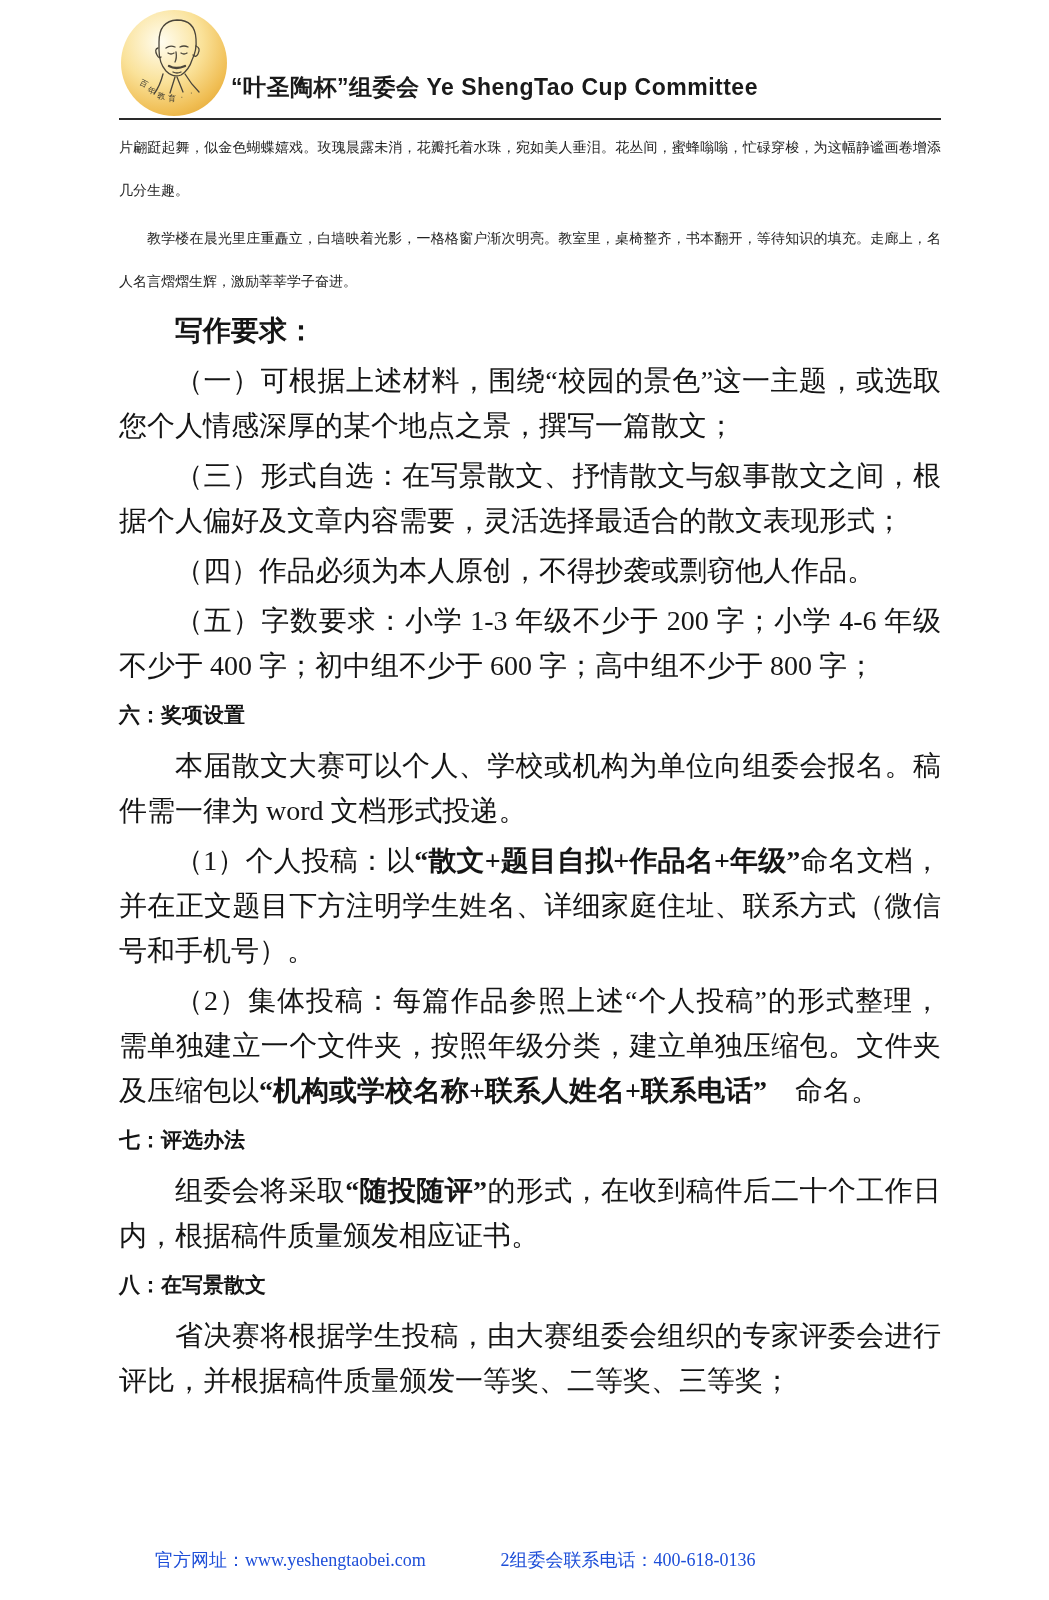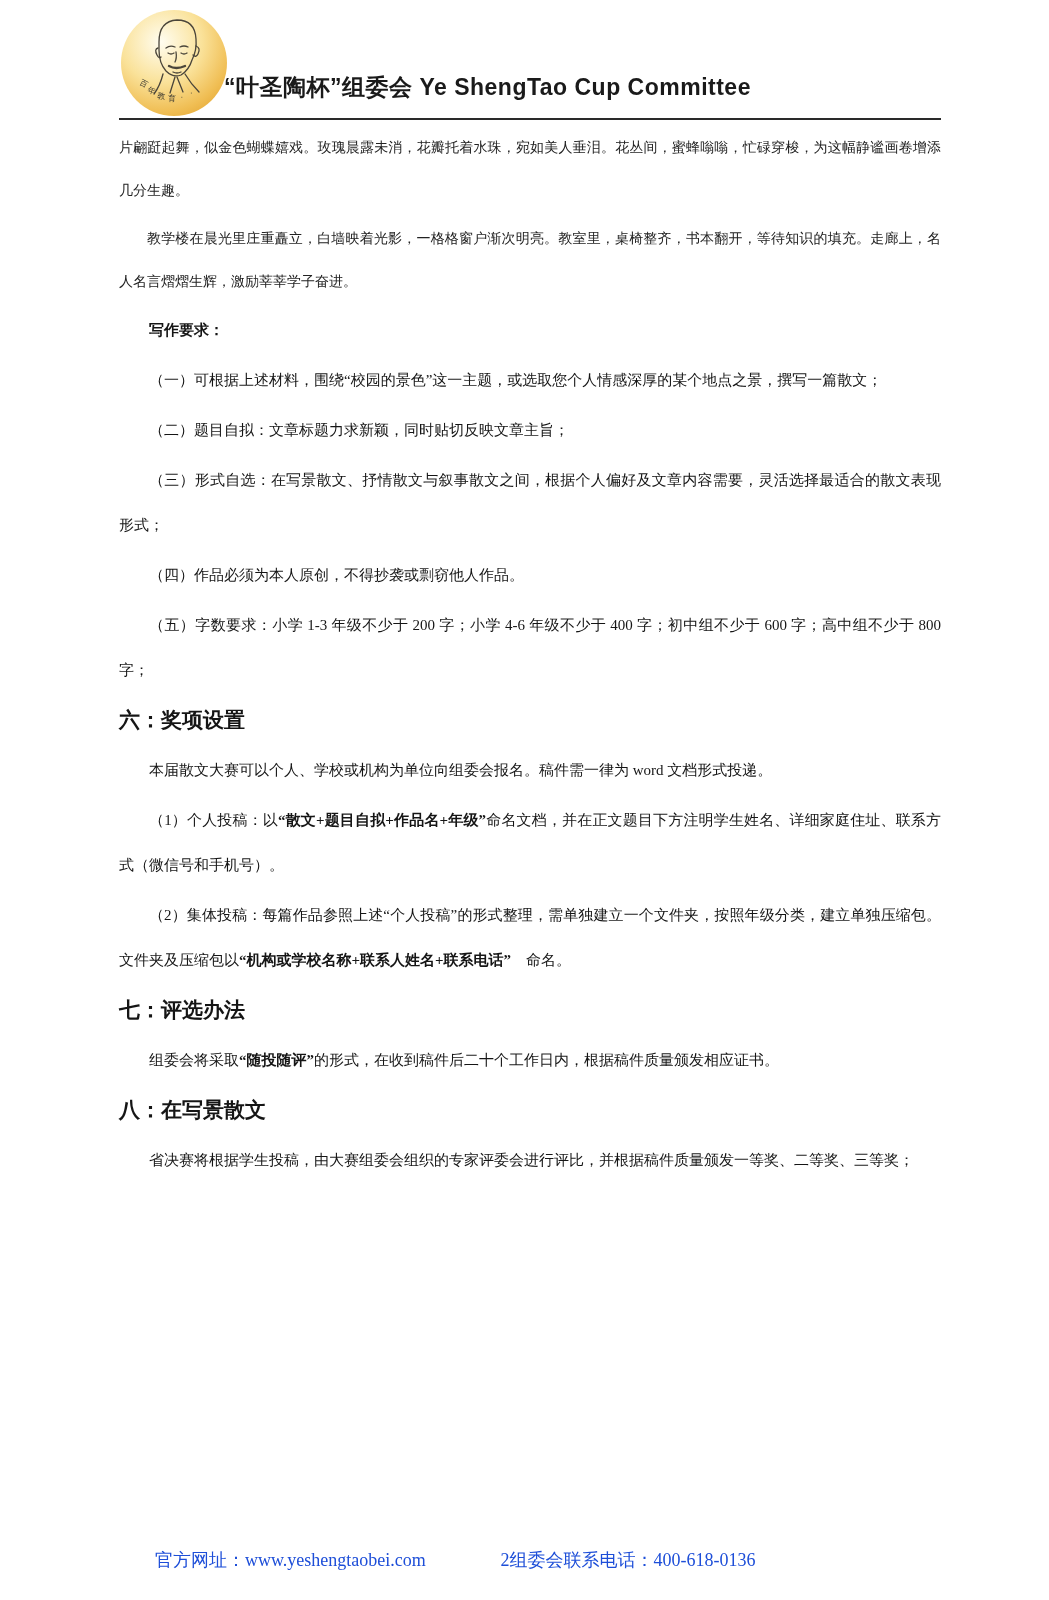--- a/index.html
+++ b/index.html
@@ -10,38 +10,38 @@
     margin:0 auto;
     background:#ffffff;
     color:#151515;
     font-family:"Liberation Serif","DejaVu Serif",serif;
     overflow:hidden;
   }
   
   .header { position:absolute; top:0; left:119px; width:822px; height:119px; }
   .logo-wrap { position:absolute; top:8px; left:0; width:110px; height:110px; }
   .header-title {
-    position:absolute; left:105px; bottom:16px;
+    position:absolute; left:112px; bottom:16px;
     font-family:"Liberation Sans","DejaVu Sans",sans-serif;
     font-weight:bold; font-size:23px; letter-spacing:0.5px;
     white-space:nowrap; color:#1a1a1a;
   }
   .header-rule {
     position:absolute; top:118px; left:119px; width:822px;
     border-top:2px solid #2a2a2a;
   }
   
   .doc-body {
     position:absolute; top:126px; left:119px; width:822px;
     text-align:justify;
   }
   .doc-body p { margin:0 0 5px 0; }
   .doc-body p.indent { text-indent:2em; }
   p.script { font-size:14px; line-height:43px; color:#222; }
-  p.song   { font-size:15px; line-height:45px; }
+  p.song   { font-size:28px; line-height:45px; }
   p.heading{ font-size:21px; line-height:45px; font-weight:bold; }
   .b { font-weight:bold; }
   
   .footer {
     position:absolute; bottom:28px; left:119px; width:822px;
     display:flex; align-items:baseline;
     font-size:18px; color:#1d4ed8;
   }
   .footer .f-left   { flex:1; padding-left:36px; }
   .footer .f-center { flex:0 0 auto; }
@@ -96,21 +96,20 @@
       <span>Ye ShengTao Cup Committee</span>
     </div>
   </div>
   <div class="header-rule"></div>
 
   <div class="doc-body">
       <p class="script"><span>片翩跹起舞，似金色蝴蝶嬉戏。玫瑰晨露未消，花瓣托着水珠，宛如美人垂泪。花丛间，蜜蜂嗡嗡，忙碌穿梭，为这幅静谧画卷增添几分生趣。</span></p>
       <p class="script indent"><span>教学楼在晨光里庄重矗立，白墙映着光影，一格格窗户渐次明亮。教室里，桌椅整齐，书本翻开，等待知识的填充。走廊上，名人名言熠熠生辉，激励莘莘学子奋进。</span></p>
       <p class="song indent"><span class="b">写作要求：</span></p>
       <p class="song indent"><span>（一）可根据上述材料，围绕“校园的景色”这一主题，或选取您个人情感深厚的某个地点之景，撰写一篇散文；</span></p>
-      <p class="song indent"><span>（二）题目自拟：文章标题力求新颖，同时贴切反映文章主旨；</span></p>
       <p class="song indent"><span>（三）形式自选：在写景散文、抒情散文与叙事散文之间，根据个人偏好及文章内容需要，灵活选择最适合的散文表现形式；</span></p>
       <p class="song indent"><span>（四）作品必须为本人原创，不得抄袭或剽窃他人作品。</span></p>
       <p class="song indent"><span>（五）字数要求：小学 1-3 年级不少于 200 字；小学 4-6 年级不少于 400 字；初中组不少于 600 字；高中组不少于 800 字；</span></p>
       <p class="heading"><span class="b">六：奖项设置</span></p>
       <p class="song indent"><span>本届散文大赛可以个人、学校或机构为单位向组委会报名。稿件需一律为 word 文档形式投递。</span></p>
       <p class="song indent"><span>（1）个人投稿：以</span><span class="b">“散文+题目自拟+作品名+年级”</span><span>命名文档，并在正文题目下方注明学生姓名、详细家庭住址、联系方式（微信号和手机号）。</span></p>
       <p class="song indent"><span>（2）集体投稿：每篇作品参照上述“个人投稿”的形式整理，需单独建立一个文件夹，按照年级分类，建立单独压缩包。文件夹及压缩包以</span><span class="b">“机构或学校名称+联系人姓名+联系电话”</span><span>　命名。</span></p>
       <p class="heading"><span class="b">七：评选办法</span></p>
       <p class="song indent"><span>组委会将采取</span><span class="b">“随投随评”</span><span>的形式，在收到稿件后二十个工作日内，根据稿件质量颁发相应证书。</span></p>
       <p class="heading"><span class="b">八：在写景散文</span></p>

